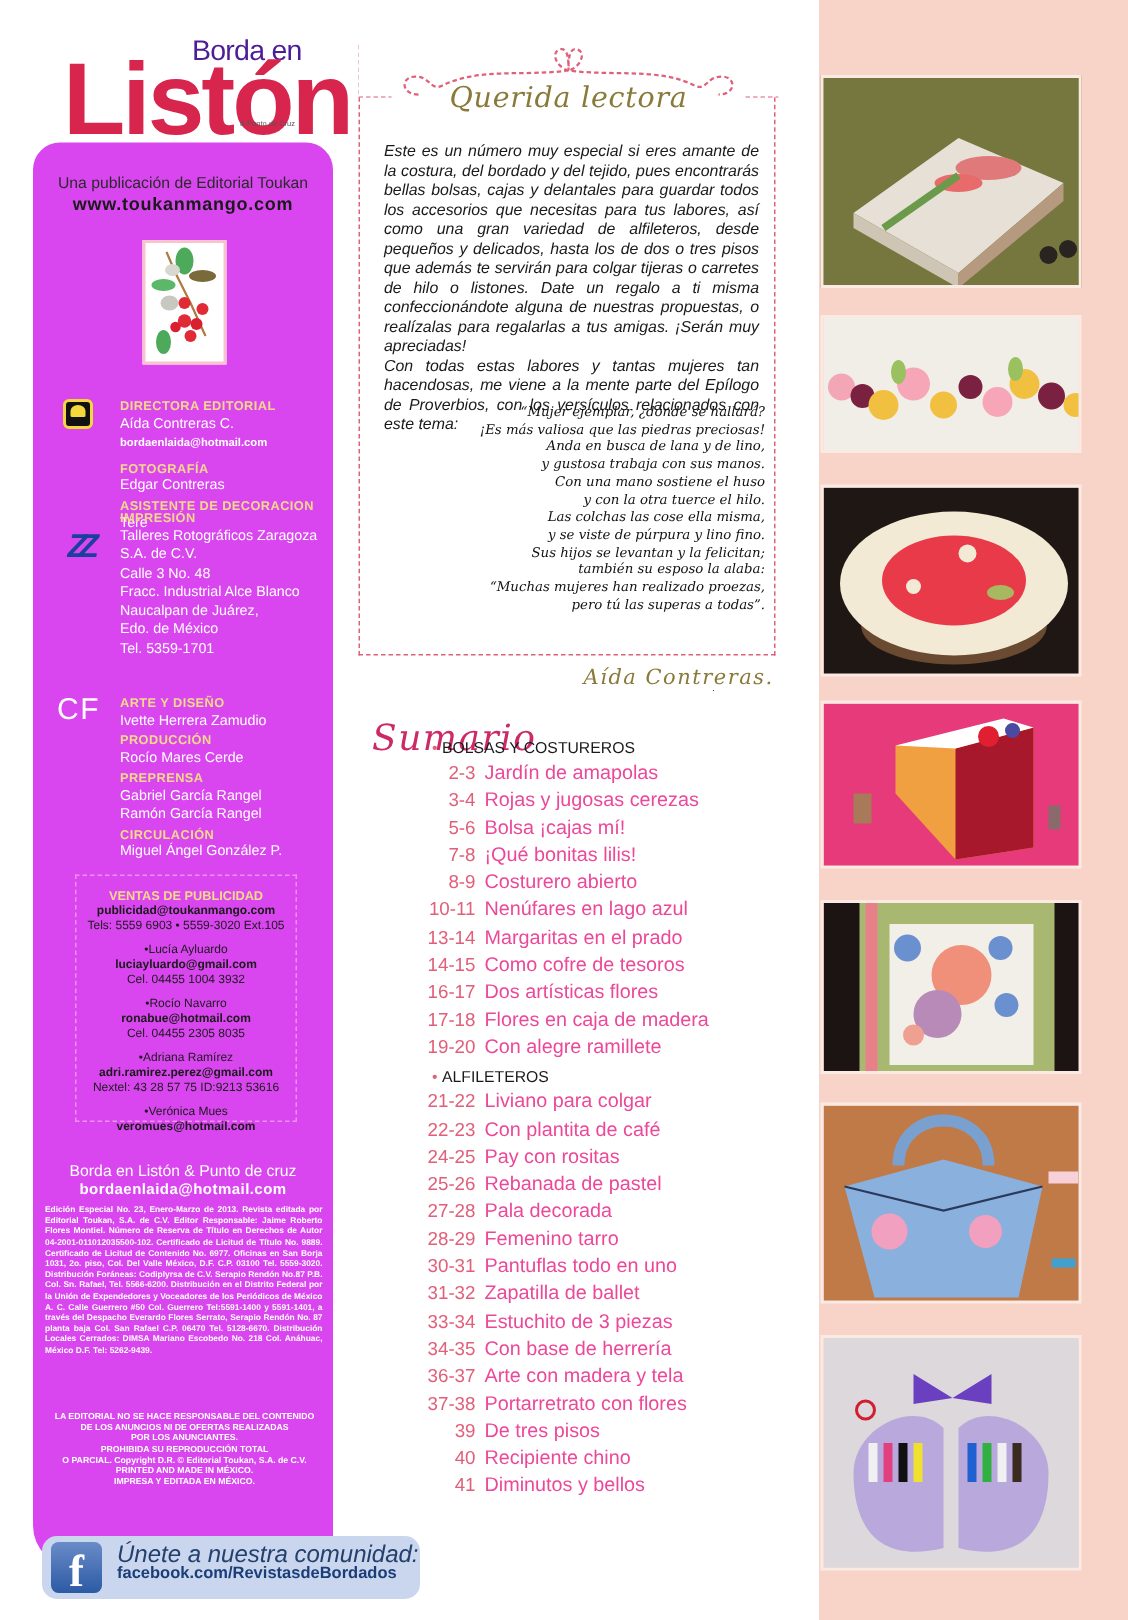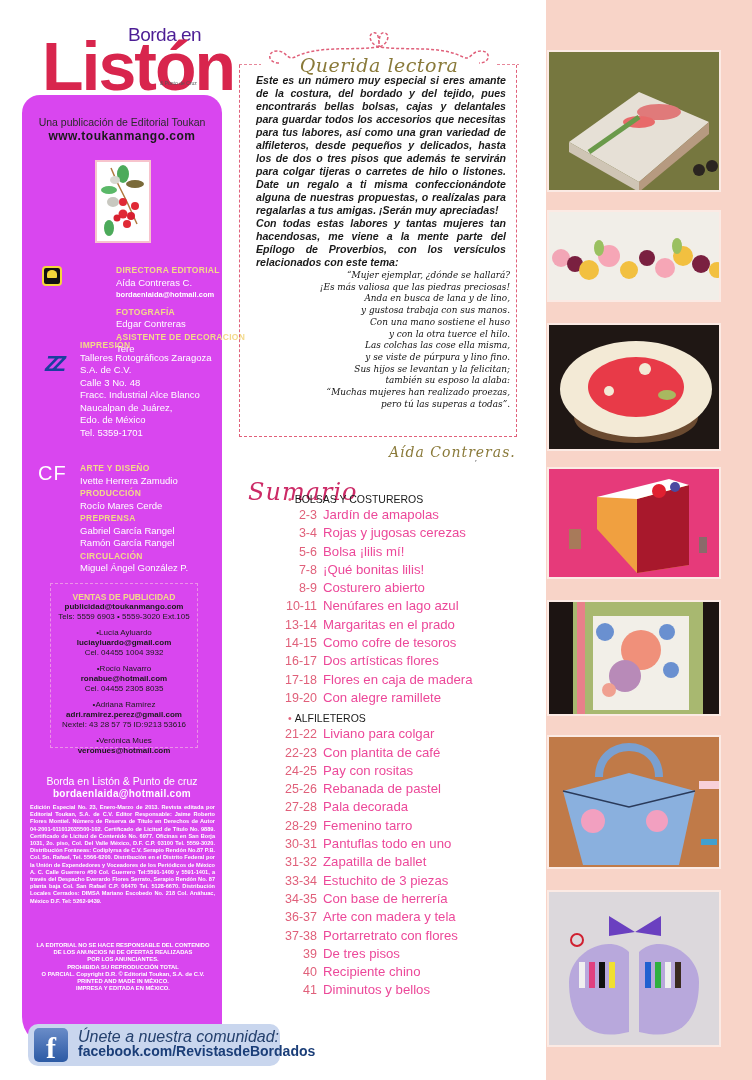--- a/index.html
+++ b/index.html
@@ -30,27 +30,27 @@
   .ventas .gap { height: 6px; }
 
   .footer-title { position: absolute; left: 22px; width: 200px; top: 775px; text-align: center; font-size: 10.5px; color: #fff; }
   .footer-email { position: absolute; left: 22px; width: 200px; top: 788px; text-align: center; font-size: 10px; font-weight: bold; color: #fff; letter-spacing: 0.3px; }
   .legal { position: absolute; left: 30px; width: 185px; top: 804px; font-size: 5.6px; line-height: 7.2px; color: #fff; font-weight: bold; text-align: justify; }
   .disclaimer { position: absolute; left: 28px; width: 190px; top: 942px; font-size: 5.8px; line-height: 7.2px; color: #fff; font-weight: bold; text-align: center; }
 
   .fb { position: absolute; left: 28px; top: 1024px; width: 252px; height: 42px; background: #c9d6ee; border-radius: 10px; }
   .fb-icon { position: absolute; left: 6px; top: 4px; width: 34px; height: 34px; background: linear-gradient(#6a8cc8, #2c5aa4); border-radius: 5px; color: #fff; font-weight: bold; font-size: 30px; text-align: center; line-height: 40px; font-family: "Liberation Serif", serif; }
   .fb-join { position: absolute; left: 50px; top: 4px; font-size: 16px; color: #24406d; font-style: italic; }
-  .fb-url { position: absolute; left: 50px; top: 19px; font-size: 14px; color: #1b3e78; font-weight: bold; }
+  .fb-url { position: absolute; left: 50px; top: 19px; font-size: 11px; color: #1b3e78; font-weight: bold; }
 
   
   .frame { position: absolute; left: 239px; top: 30px; width: 278px; height: 407px; border: 1.5px dashed #e0607a; border-top: none; }
   .ornament { position: absolute; left: 239px; top: 15px; width: 280px; height: 50px; }
   .letter-title { position: absolute; left: 239px; width: 280px; top: 54px; text-align: center; font-family: "DejaVu Serif", serif; font-style: italic; font-size: 19px; color: #8a7a3a; letter-spacing: 0.5px; }
-  .letter-body { position: absolute; left: 256px; width: 250px; top: 74px; font-size: 10.6px; line-height: 13px; font-style: italic; text-align: justify; color: #1a1a1a; font-weight: bold; }
+  .letter-body { position: absolute; left: 256px; width: 250px; top: 95px; font-size: 10.6px; line-height: 13px; font-style: italic; text-align: justify; color: #1a1a1a; }
   .poem { position: absolute; left: 248px; width: 262px; top: 270px; text-align: right; font-family: "DejaVu Serif", serif; font-style: italic; font-size: 8.9px; line-height: 11.7px; color: #111; }
   .closing { position: absolute; left: 415px; top: 428px; font-size: 11px; color: #222; background: #fff; padding: 0 6px; margin-top: 22px; }
   .signature { position: absolute; left: 385px; top: 444px; font-family: "DejaVu Serif", serif; font-style: italic; font-size: 14px; color: #8a7a3a; letter-spacing: 1px; background: #fff; padding: 0 4px; }
 
   .sumario-title { position: absolute; left: 248px; top: 478px; font-family: "DejaVu Serif", serif; font-style: italic; font-size: 24px; color: #cc2a66; letter-spacing: 1px; }
   .toc { position: absolute; left: 250px; top: 492px; width: 260px; }
   .toc .section { font-size: 10.5px; color: #1a1a1a; padding-left: 38px; height: 14px; line-height: 14px; }
   .toc .section .dot { color: #e0607a; margin-right: 3px; }
   .toc .row { height: 18.3px; line-height: 18.3px; font-size: 13.2px; display: flex; }
   .toc .pg { width: 73px; text-align: right; color: #e0607a; padding-right: 6px; font-size: 12.5px; }
@@ -88,21 +88,21 @@
     <circle cx="34" cy="54" r="4" fill="#d82030"></circle>
     <circle cx="30" cy="62" r="4" fill="#e02a36"></circle>
     <circle cx="20" cy="56" r="3.5" fill="#d82030"></circle>
     <ellipse cx="12" cy="66" rx="5" ry="8" fill="#4caa5a"></ellipse>
   </svg>
 </div>
 
 <div class="credit-icon" style="left:42px;top:266px;width:20px;height:20px;background:#111;border-radius:4px;border:2px solid #f4d73a;">
   <div style="position:absolute;left:3px;top:2px;width:10px;height:8px;background:#f4d73a;border-radius:50% 50% 10% 10%;"></div>
 </div>
-<div class="credits" style="top:264px;margin-left:36px;">
+<div class="credits" style="top:264px;">
   <div class="role">DIRECTORA EDITORIAL</div>
   <div>Aída Contreras C.</div>
   <div class="email">bordaenlaida@hotmail.com</div>
   <div style="height:4px"></div>
   <div class="role">FOTOGRAFÍA</div>
   <div>Edgar Contreras</div>
   <div class="role">ASISTENTE DE DECORACION</div>
   <div>Tere</div>
 </div>
 
@@ -207,21 +207,21 @@
   <div class="row">
       <span class="pg">2-3</span>
       <span class="tt">Jardín de amapolas</span>
     </div>
   <div class="row">
       <span class="pg">3-4</span>
       <span class="tt">Rojas y jugosas cerezas</span>
     </div>
   <div class="row">
       <span class="pg">5-6</span>
-      <span class="tt">Bolsa ¡lilis mí!</span>
+      <span class="tt">Bolsa ¡cajas mí!</span>
     </div>
   <div class="row">
       <span class="pg">7-8</span>
       <span class="tt">¡Qué bonitas lilis!</span>
     </div>
   <div class="row">
       <span class="pg">8-9</span>
       <span class="tt">Costurero abierto</span>
     </div>
   <div class="row">

